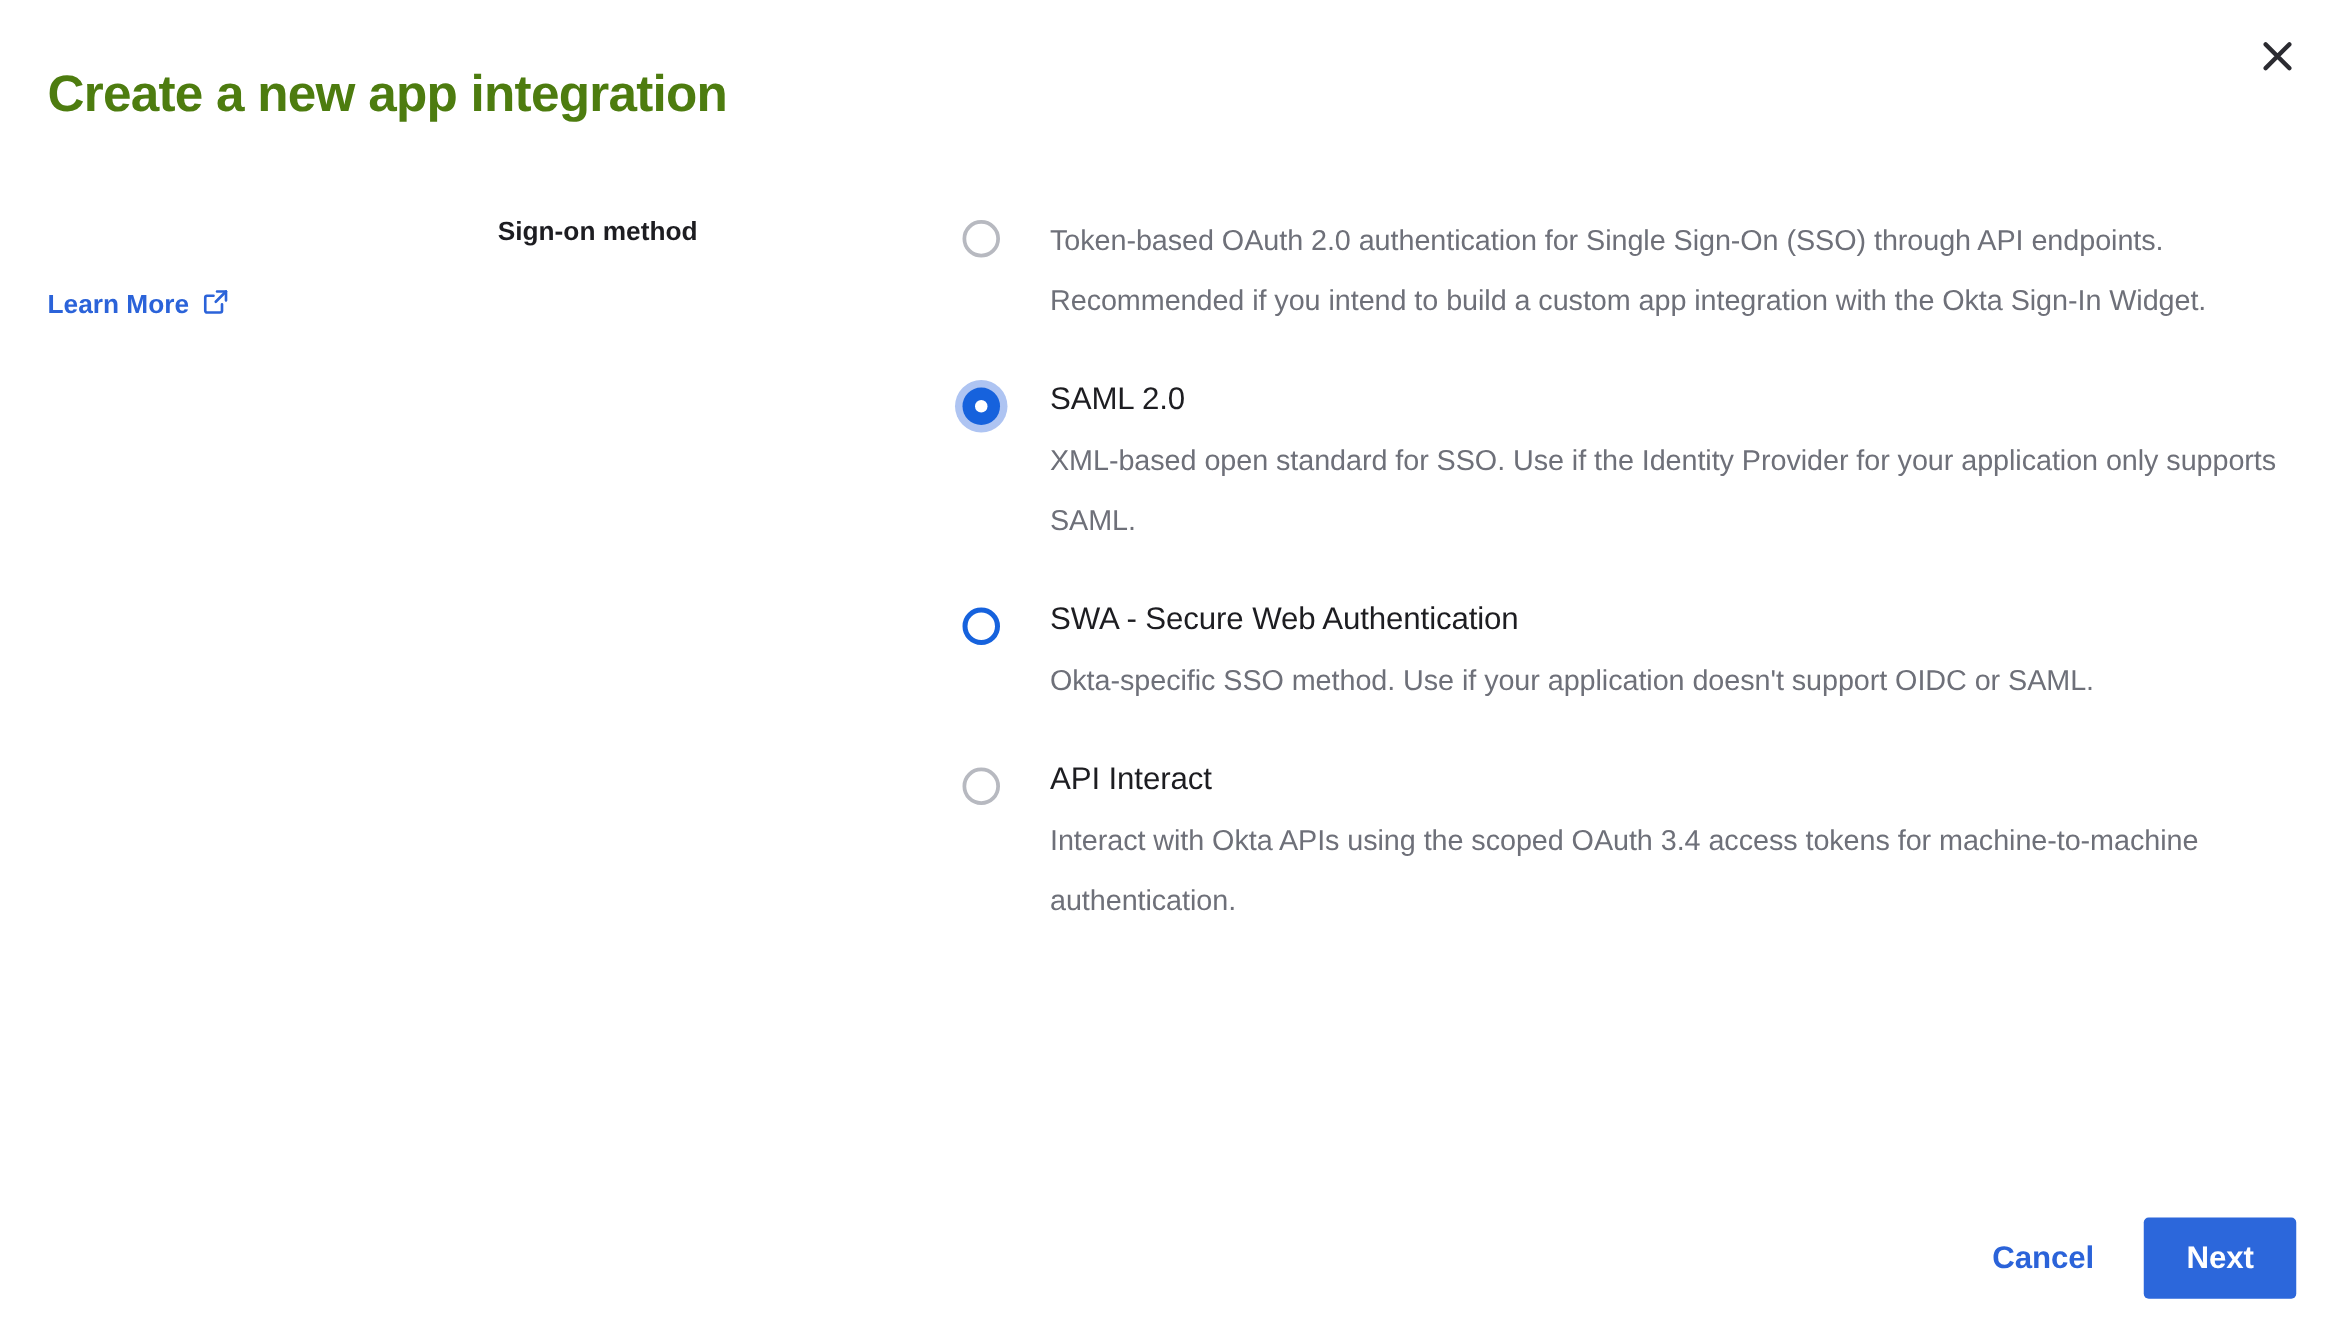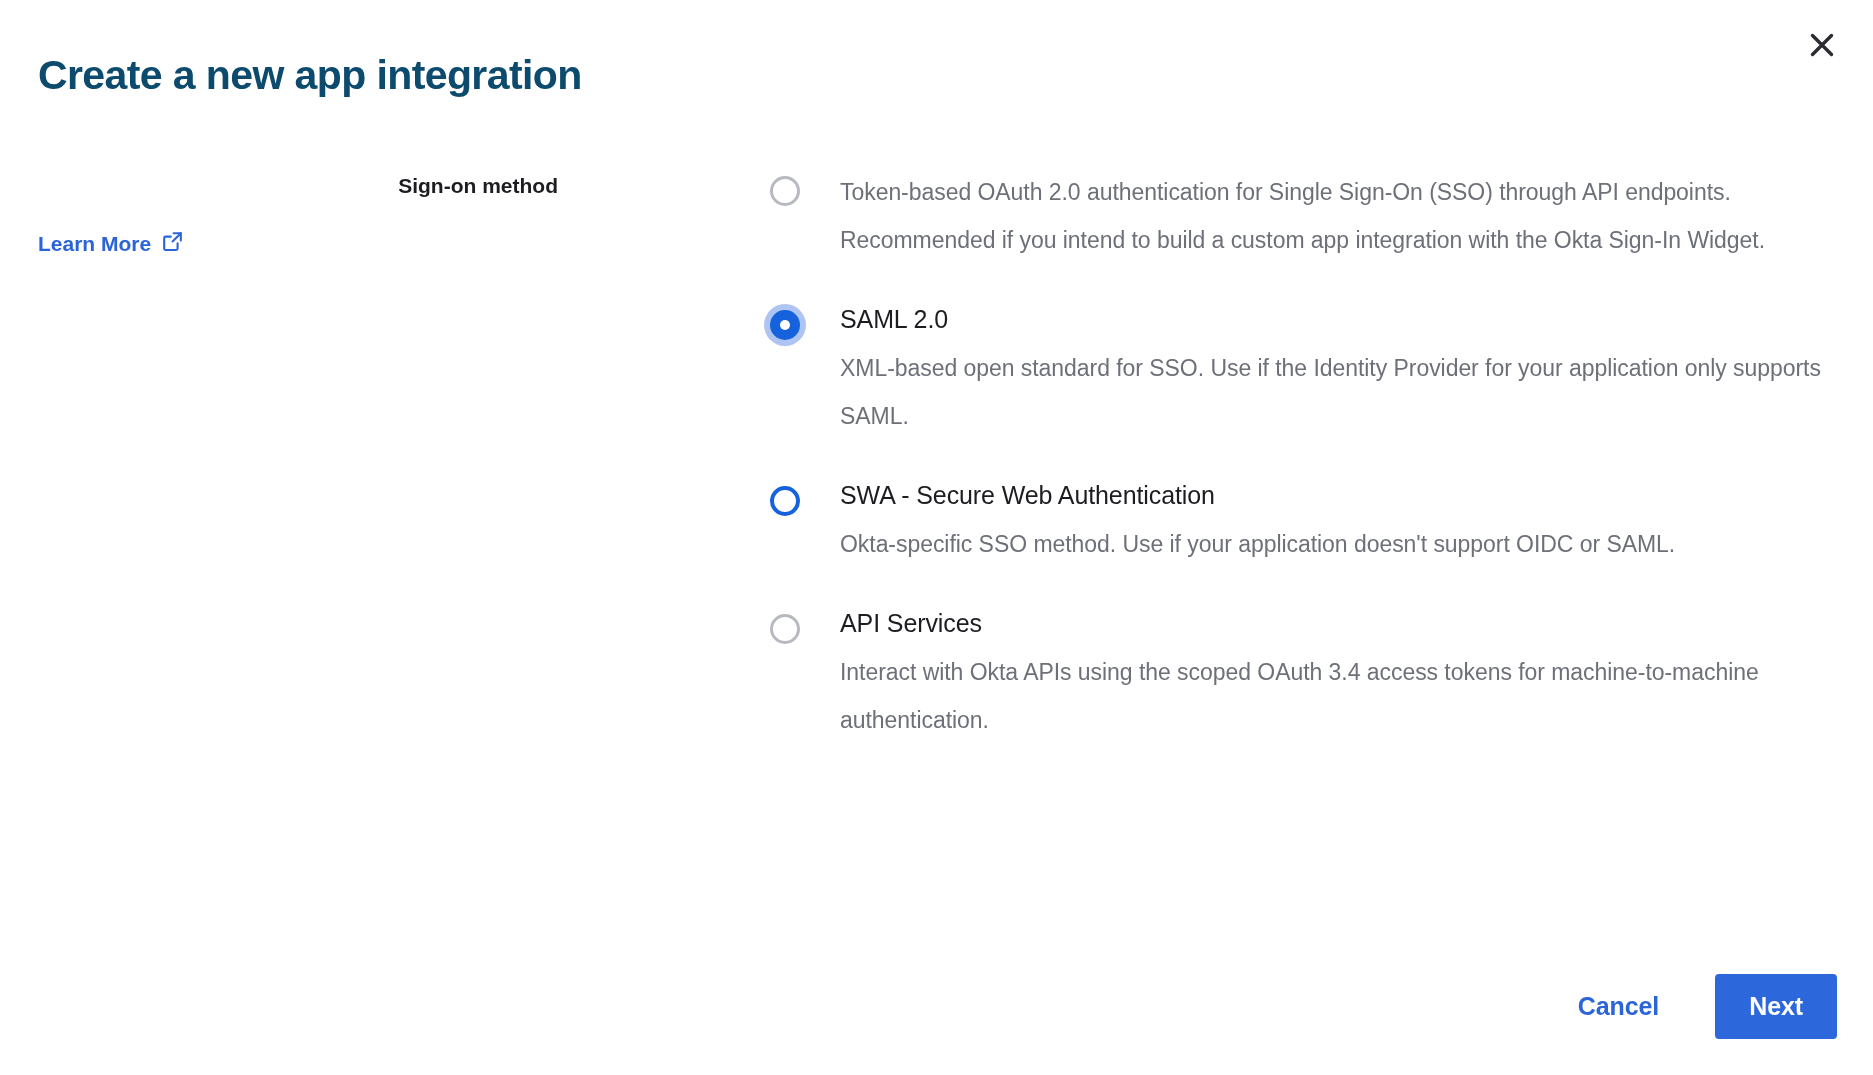--- a/index.html
+++ b/index.html
@@ -39,21 +39,21 @@
   
   .dialog-title {
     position: absolute;
     left: 38px;
     top: 48px;
     margin: 0;
     font-size: 41px;
     line-height: 54px;
     font-weight: 700;
     letter-spacing: -0.6px;
-    color: #0c4a6e;
+    color: #4d7c0f;
   }
 
   
   .left-col {
     position: absolute;
     left: 38px;
     top: 172px;
     width: 520px;
   }
   .field-label {
@@ -149,21 +149,21 @@
     max-width: 1010px;
   }
 
   
   .footer {
     position: absolute;
     right: 36px;
     bottom: 36px;
     display: flex;
     align-items: center;
-    gap: 50px;
+    gap: 34px;
   }
   .btn-cancel {
     border: none;
     background: transparent;
     color: #2b63d9;
     font-family: inherit;
     font-size: 25px;
     font-weight: 700;
     letter-spacing: -0.1px;
     cursor: pointer;
@@ -224,21 +224,21 @@
   </div>
 
   <div class="radio-option">
     <span class="radio-mark hover"></span>
     <span class="option-label">SWA - Secure Web Authentication</span>
     <span class="option-desc">Okta-specific SSO method. Use if your application doesn't support OIDC or SAML.</span>
   </div>
 
   <div class="radio-option">
     <span class="radio-mark unselected"></span>
-    <span class="option-label">API Services</span>
+    <span class="option-label">API Interact</span>
     <span class="option-desc">Interact with Okta APIs using the scoped OAuth 3.4 access tokens for machine-to-machine authentication.</span>
   </div>
 
 </div>
 
 <div class="footer">
   <button class="btn-cancel">Cancel</button>
   <button class="btn-next">Next</button>
 </div>
 

